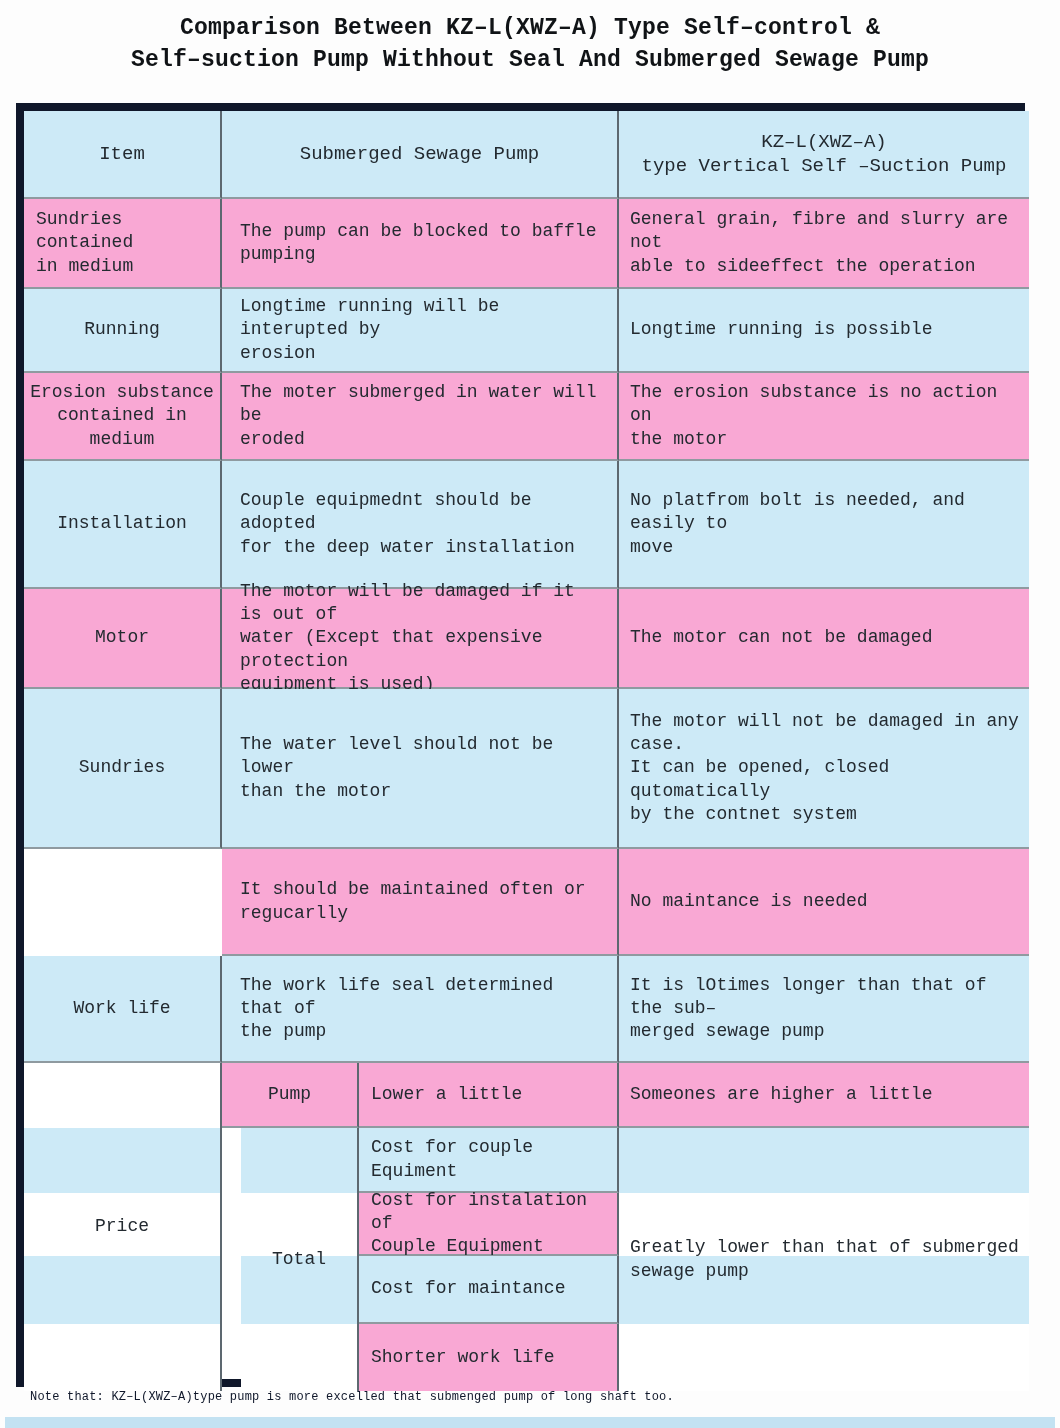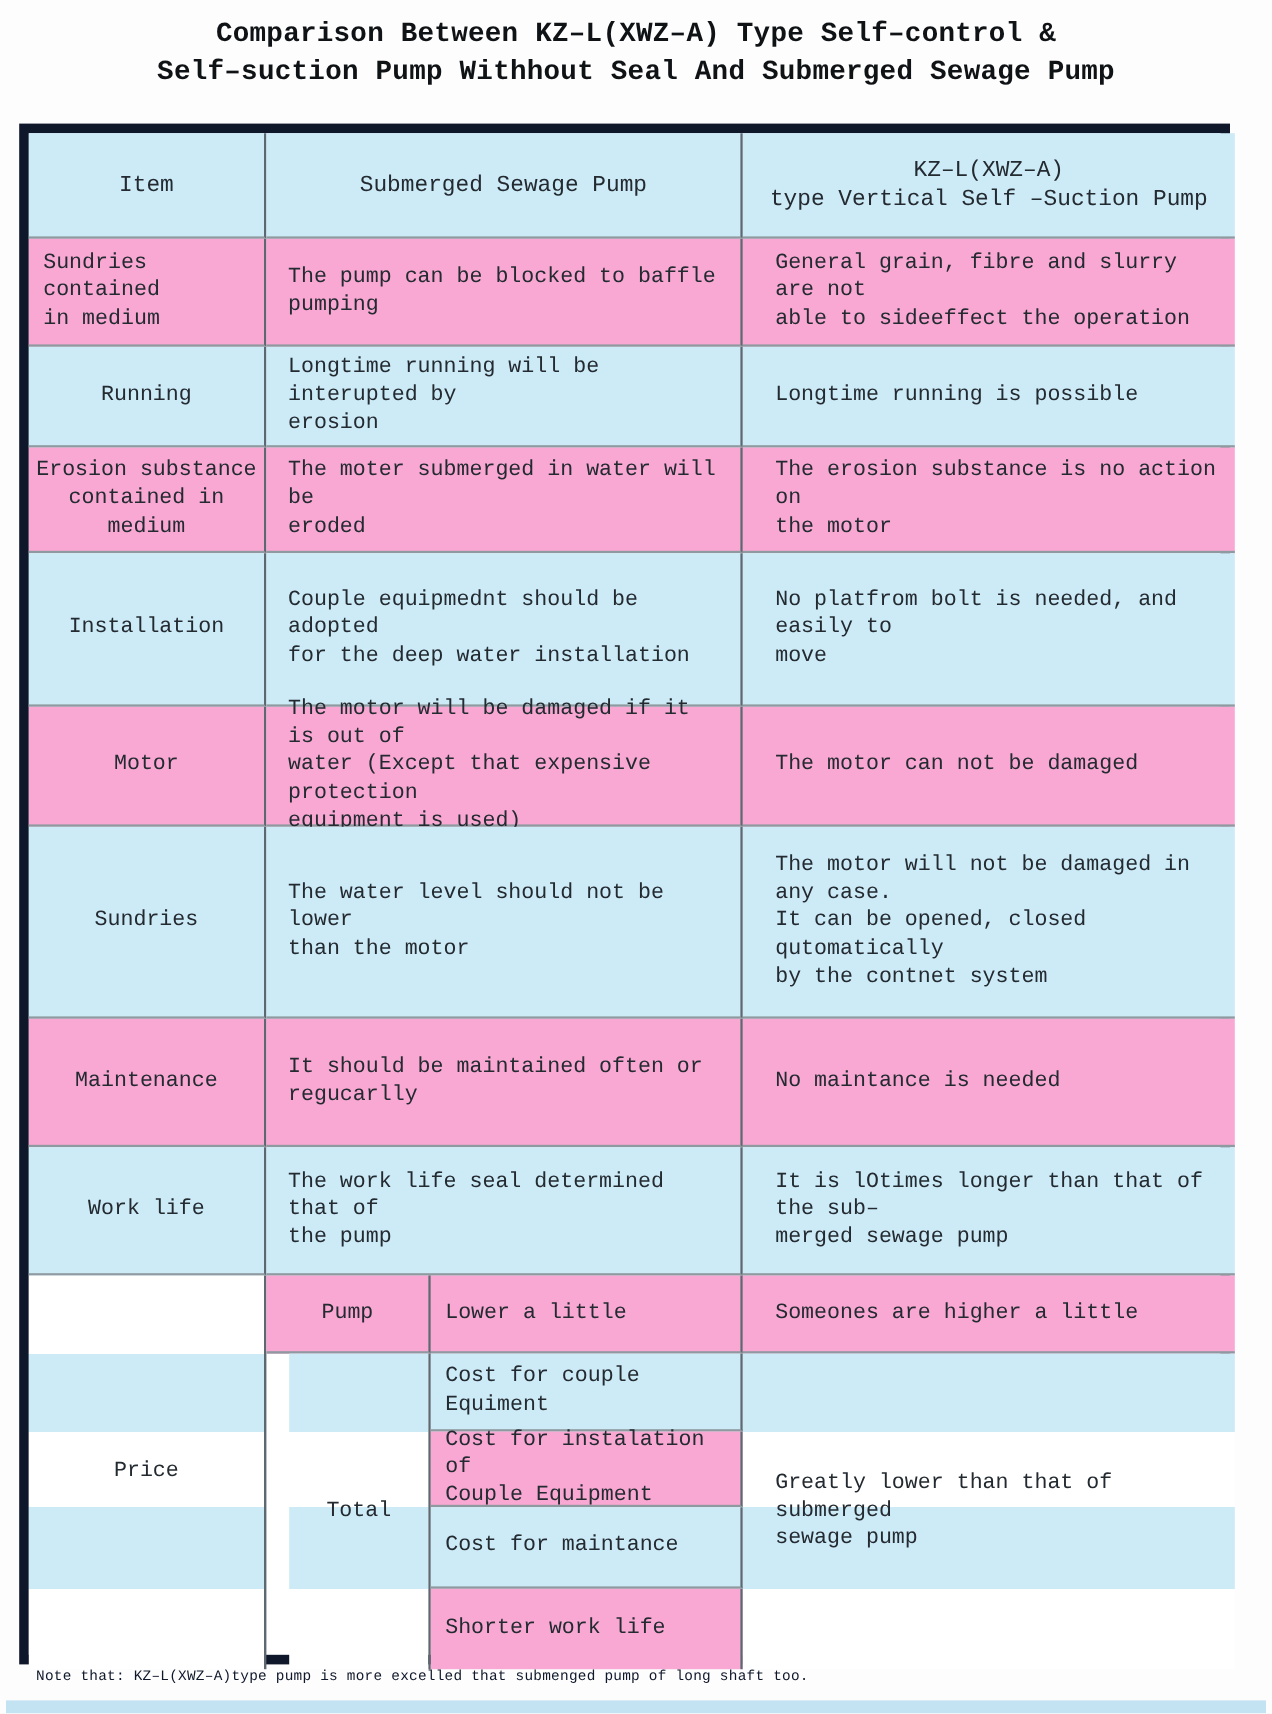--- a/index.html
+++ b/index.html
@@ -48,21 +48,21 @@
     font-size:18px;
     line-height:1.28;
     border-right:2px solid var(--vline);
     border-bottom:2px solid var(--hline);
     padding:2px 10px 2px 18px;
     background:#f9a8d4;
   }
   .hdr{font-size:19px;}
   .blue{background:var(--blue);}
   .center{justify-content:center;text-align:center;padding:2px 6px;}
-  .lpad-sm{padding-left:27px;}
+  .lpad-sm{padding-left:11px;}
   .lpad-xs{padding-left:12px;}
   .no-br{border-right:none;}
   .no-bb{border-bottom:none;}
   
   .gc1{grid-column:1}.gc2{grid-column:2}.gc3{grid-column:3}.gc4{grid-column:4}.gc23{grid-column:2/4}
   .gr1{grid-row:1}.gr2{grid-row:2}.gr3{grid-row:3}.gr4{grid-row:4}.gr5{grid-row:5}
   .gr6{grid-row:6}.gr7{grid-row:7}.gr8{grid-row:8}.gr9{grid-row:9}.gr10{grid-row:10}
   .gr11{grid-row:11}.gr12{grid-row:12}.gr13{grid-row:13}.gr14{grid-row:14}
   
   .price-item{
@@ -142,21 +142,20 @@
 equipment is used)</div>
     <div class="cell gc4 gr6 no-br lpad-sm">The motor can not be damaged</div>
 
     <div class="cell blue center gc1 gr7">Sundries</div>
     <div class="cell blue gc23 gr7">The water level should not be lower
 than the motor</div>
     <div class="cell blue gc4 gr7 no-br lpad-sm">The motor will not be damaged in any case.
 It can be opened, closed qutomatically
 by the contnet system</div>
 
-    <div class="cell center gc1 gr8">Maintenance</div>
     <div class="cell gc23 gr8">It should be maintained often or
 regucarlly</div>
     <div class="cell gc4 gr8 no-br lpad-sm">No maintance is needed</div>
 
     <div class="cell blue center gc1 gr9">Work life</div>
     <div class="cell blue gc23 gr9">The work life seal determined that of
 the pump</div>
     <div class="cell blue gc4 gr9 no-br lpad-sm">It is lOtimes longer than that of the sub–
 merged sewage pump</div>
 

